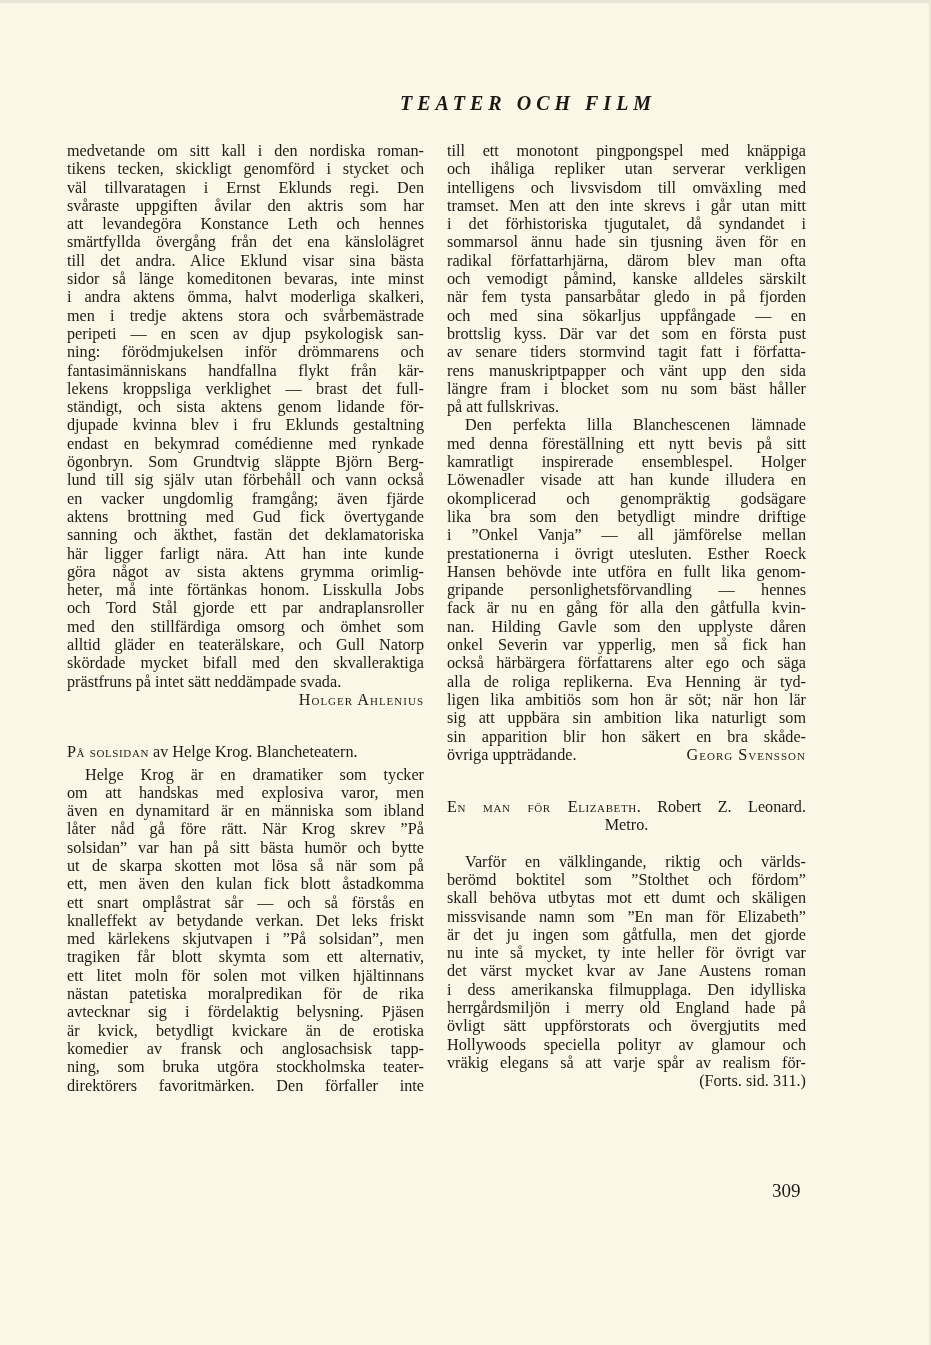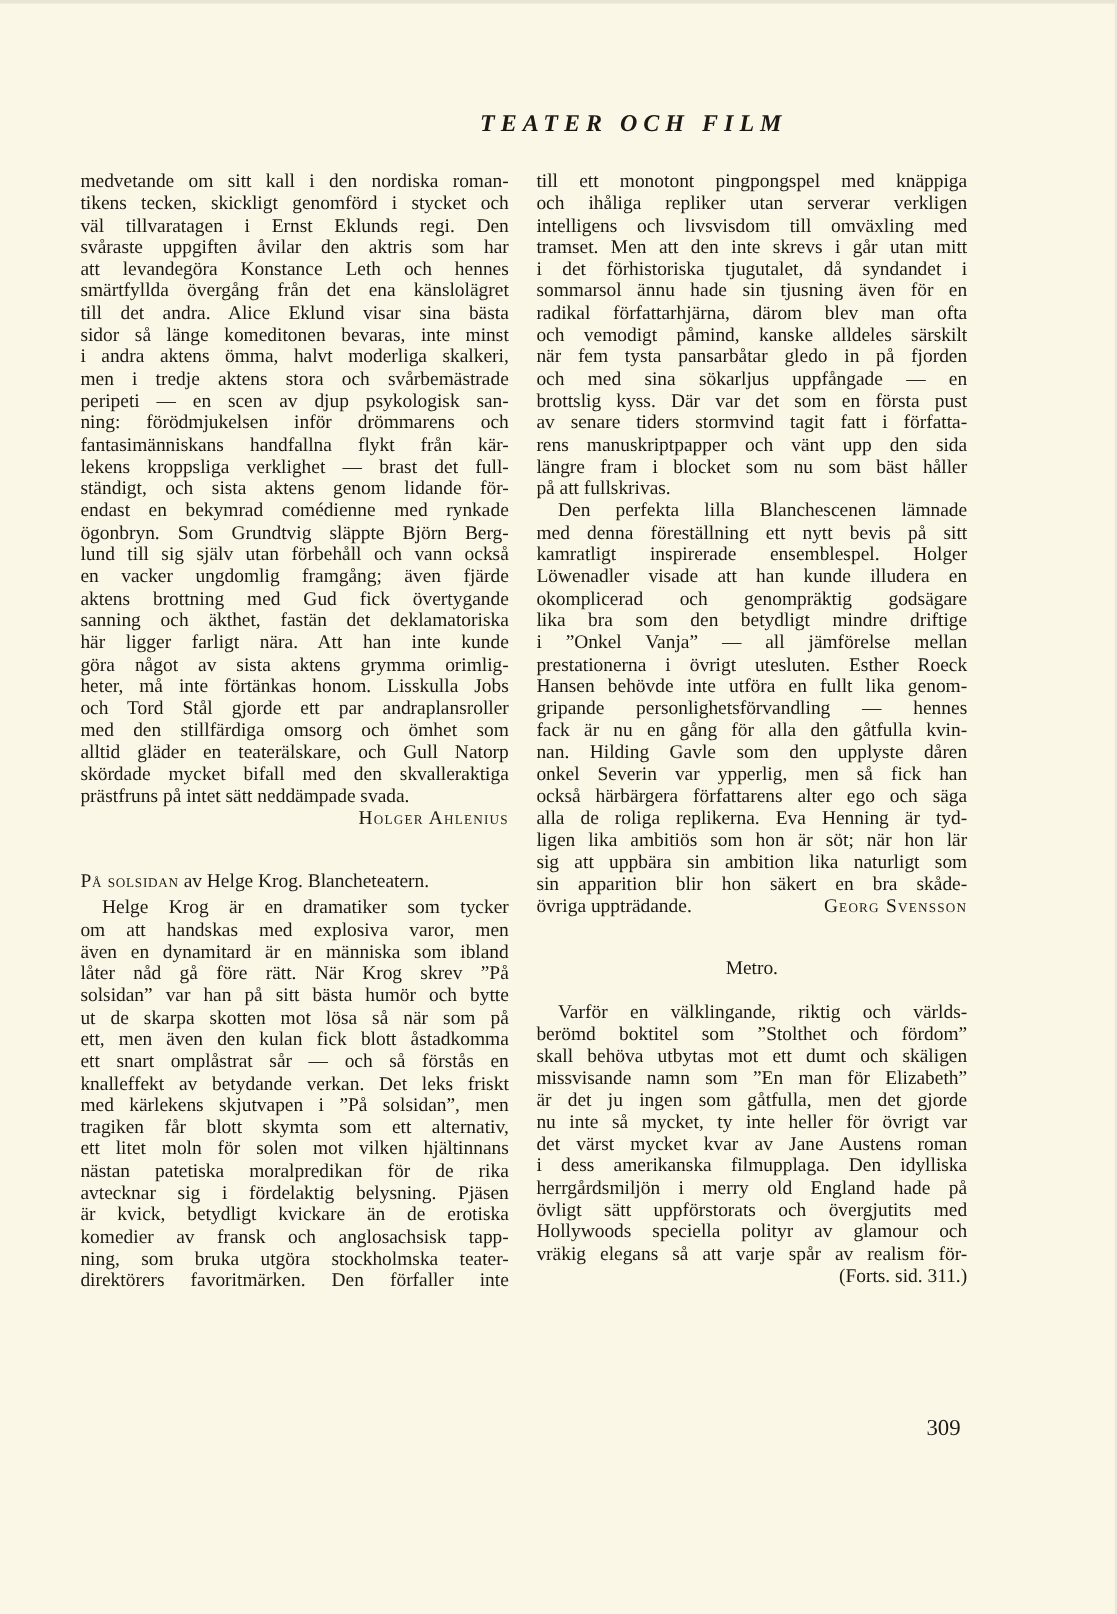--- a/index.html
+++ b/index.html
@@ -57,20 +57,21 @@
       <span class="line">smärtfyllda övergång från det ena känslolägret</span>
       <span class="line">till det andra. Alice Eklund visar sina bästa</span>
       <span class="line">sidor så länge komeditonen bevaras, inte minst</span>
       <span class="line">i andra aktens ömma, halvt moderliga skalkeri,</span>
       <span class="line">men i tredje aktens stora och svårbemästrade</span>
       <span class="line">peripeti — en scen av djup psykologisk san-</span>
       <span class="line">ning: förödmjukelsen inför drömmarens och</span>
       <span class="line">fantasimänniskans handfallna flykt från kär-</span>
       <span class="line">lekens kroppsliga verklighet — brast det full-</span>
       <span class="line">ständigt, och sista aktens genom lidande för-</span>
+      <span class="line">djupade kvinna blev i fru Eklunds gestaltning</span>
       <span class="line">endast en bekymrad comédienne med rynkade</span>
       <span class="line">ögonbryn. Som Grundtvig släppte Björn Berg-</span>
       <span class="line">lund till sig själv utan förbehåll och vann också</span>
       <span class="line">en vacker ungdomlig framgång; även fjärde</span>
       <span class="line">aktens brottning med Gud fick övertygande</span>
       <span class="line">sanning och äkthet, fastän det deklamatoriska</span>
       <span class="line">här ligger farligt nära. Att han inte kunde</span>
       <span class="line">göra något av sista aktens grymma orimlig-</span>
       <span class="line">heter, må inte förtänkas honom. Lisskulla Jobs</span>
       <span class="line">och Tord Stål gjorde ett par andraplansroller</span>
@@ -141,20 +142,21 @@
       <span class="line">alla de roliga replikerna. Eva Henning är tyd-</span>
       <span class="line">ligen lika ambitiös som hon är söt; när hon lär</span>
       <span class="line">sig att uppbära sin ambition lika naturligt som</span>
       <span class="line">sin apparition blir hon säkert en bra skåde-</span>
     </div>
   <span class="line last" style="display:flex;justify-content:space-between;">
       <span>övriga uppträdande.</span>
       <span class="sc" style="letter-spacing:1px">Georg Svensson</span>
     </span>
   <div style="height:34px"></div>
+  <span class="heading-line" style="text-align:justify;text-align-last:justify;"><span class="sc">En man för Elizabeth</span><span>. Robert Z. Leonard.</span></span>
   <span class="line center">Metro.</span>
   <div style="height:18px"></div>
   <div id="r-rev3">
       <span class="line indent">Varför en välklingande, riktig och världs-</span>
       <span class="line">berömd boktitel som ”Stolthet och fördom”</span>
       <span class="line">skall behöva utbytas mot ett dumt och skäligen</span>
       <span class="line">missvisande namn som ”En man för Elizabeth”</span>
       <span class="line">är det ju ingen som gåtfulla, men det gjorde</span>
       <span class="line">nu inte så mycket, ty inte heller för övrigt var</span>
       <span class="line">det värst mycket kvar av Jane Austens roman</span>

